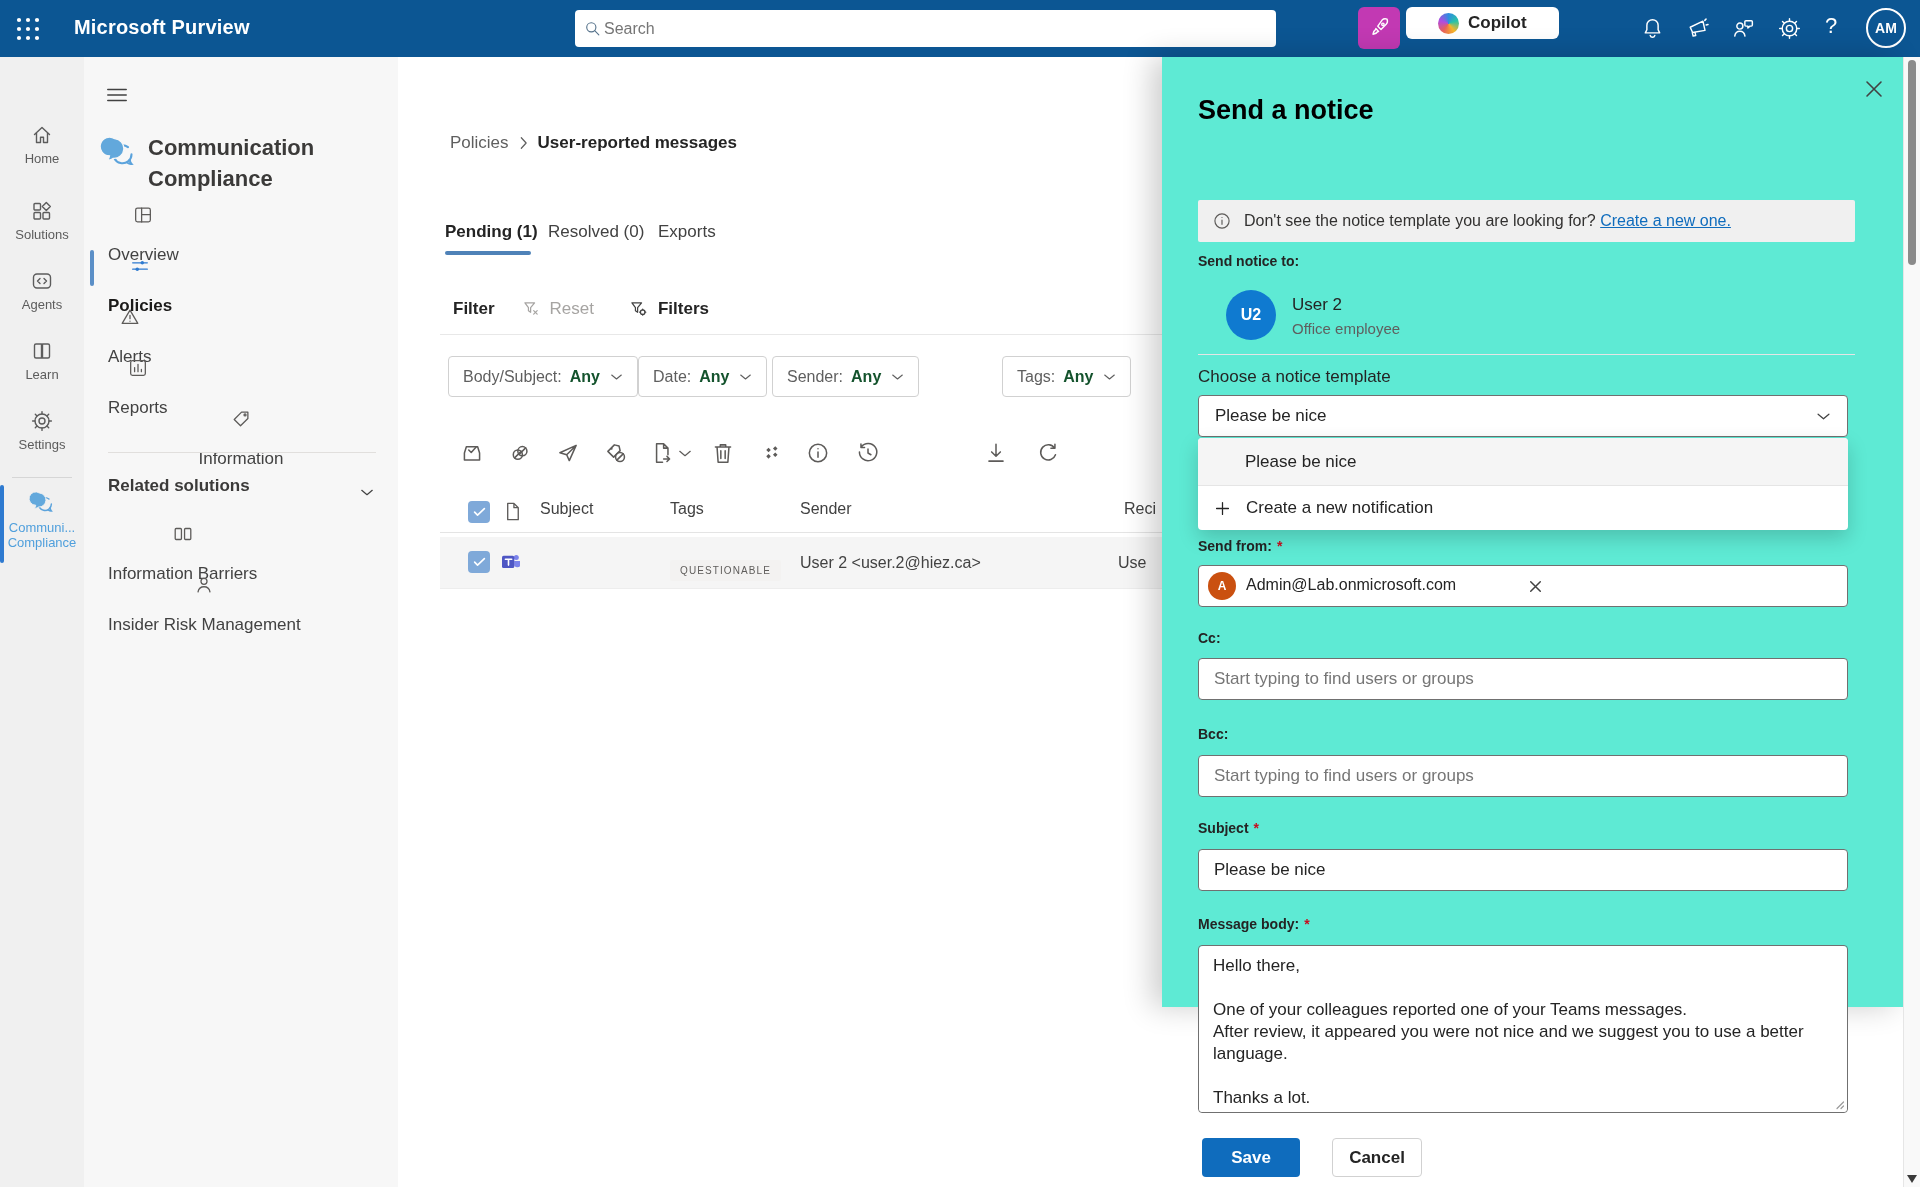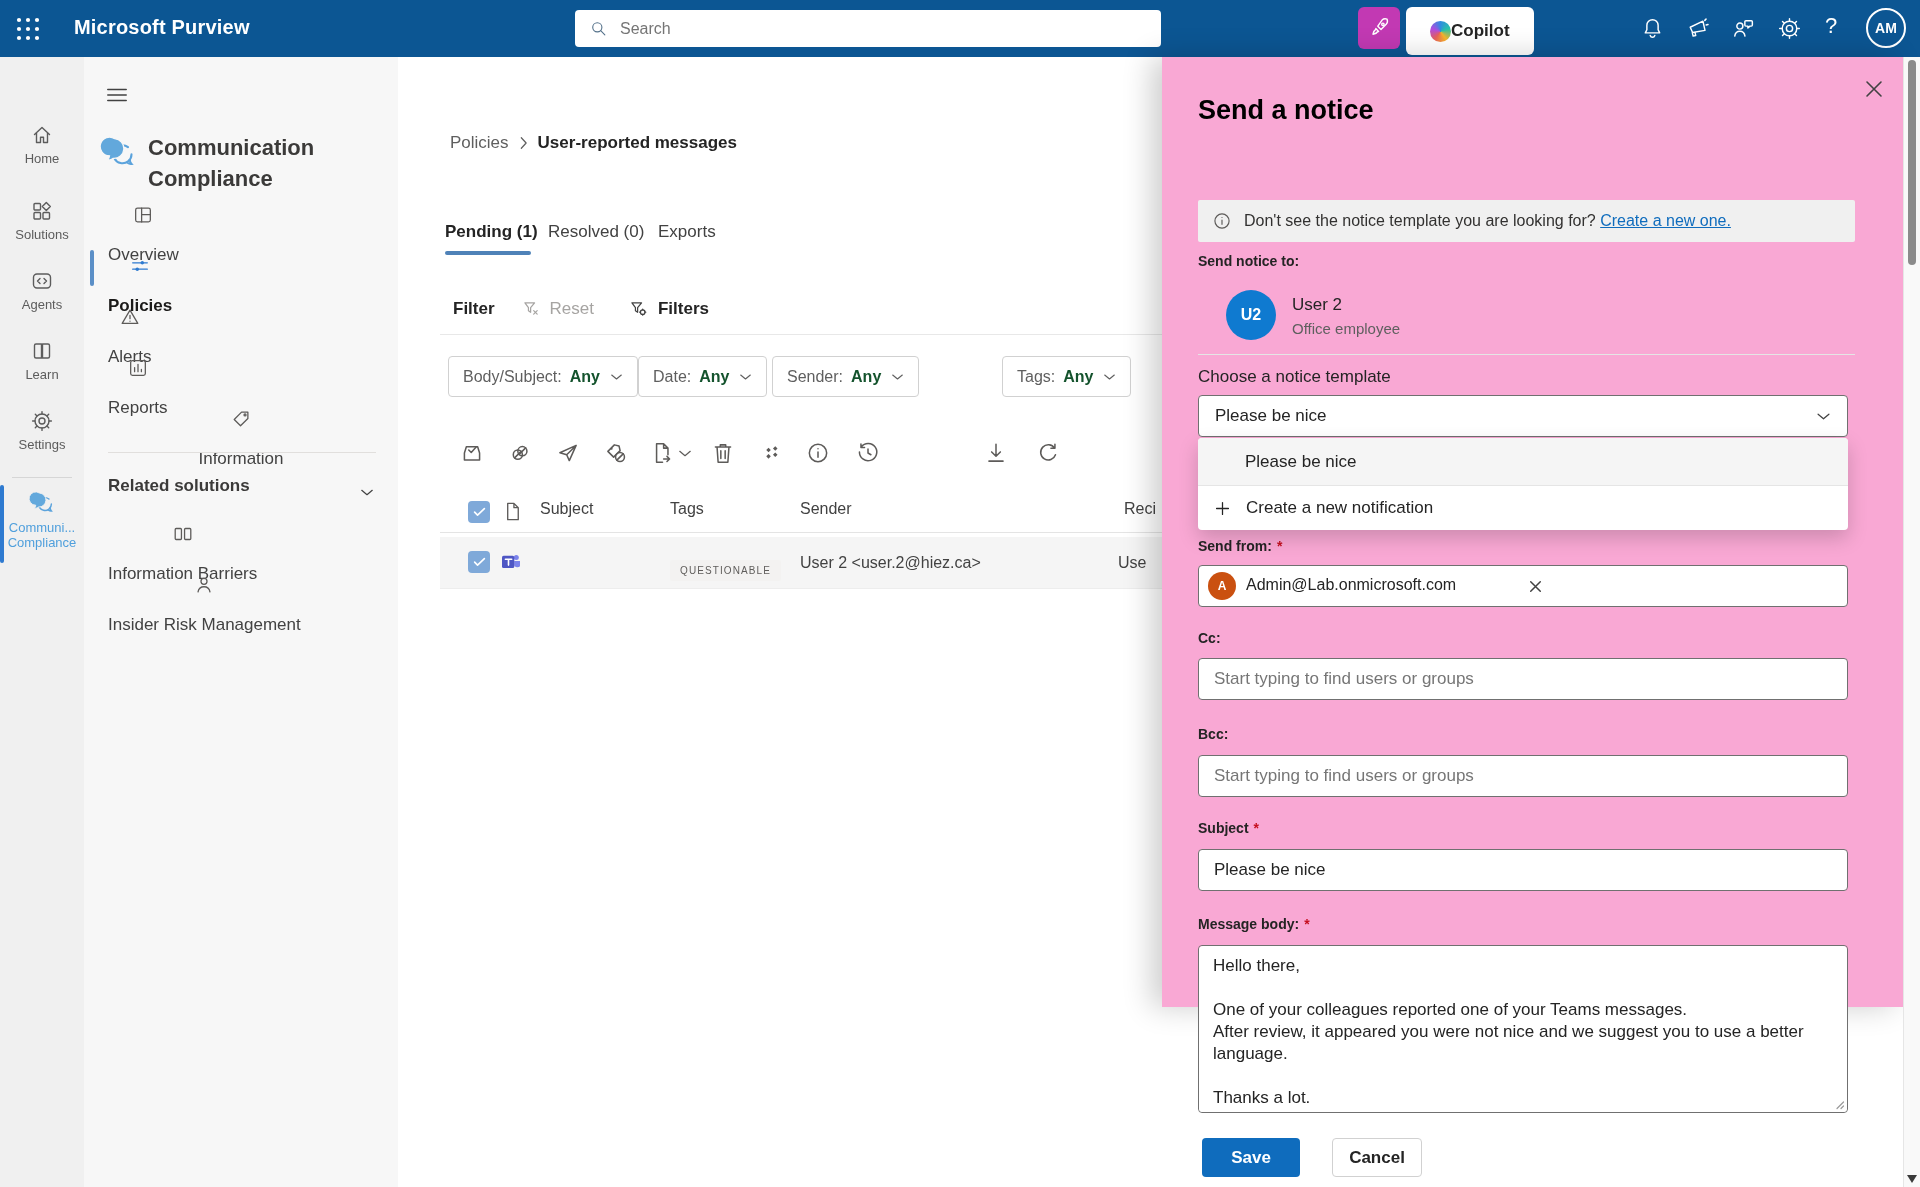--- a/index.html
+++ b/index.html
@@ -6,27 +6,27 @@
   .stage{position:relative;width:1920px;height:1187px;overflow:hidden;
          font-family:"Liberation Sans",sans-serif;color:#242424;background:#fff;}
   .abs{position:absolute;}
   svg{display:block;}
   .ic{stroke:currentColor;fill:none;stroke-width:1.4;stroke-linecap:round;stroke-linejoin:round;}
 
   
   .topbar{left:0;top:0;width:1920px;height:57px;background:#0c5693;color:#fff;}
   .waffle{left:14px;top:15px;width:28px;height:28px;cursor:pointer;}
   .apptitle{left:74px;top:16px;font-size:20px;font-weight:700;letter-spacing:.2px;}
-  .search{left:575px;top:10px;width:586px;height:37px;background:#fff;border-radius:4px;
-          display:flex;align-items:center;gap:10px;padding:0 14px;box-sizing:border-box;color:#54718a;}
+  .search{left:575px;top:10px;width:701px;height:37px;background:#fff;border-radius:4px;
+          display:flex;align-items:center;padding:0 8px;box-sizing:border-box;color:#54718a;}
   .search input{border:0;outline:none;font-size:16px;font-family:inherit;color:#333;width:100%;background:transparent;}
   .rocketbtn{left:1358px;top:7px;width:42px;height:42px;border-radius:6px;background:#c239b3;
              display:flex;align-items:center;justify-content:center;cursor:pointer;color:#fff;}
-  .copilotbtn{left:1406px;top:7px;height:48px;padding:0 24px;background:#fff;border-radius:6px;
-              display:flex;align-items:center;cursor:pointer;color:#242424;font-weight:700;font-size:17px;}
+  .copilotbtn{left:1406px;top:7px;height:32px;padding:0 32px;background:#fff;border-radius:6px;
+              display:flex;align-items:center;gap:9px;cursor:pointer;color:#242424;font-weight:700;font-size:17px;}
   .cpicon{width:21px;height:21px;border-radius:50%;
           background:conic-gradient(#2e8de0,#29c3a8,#f7b529,#e8615a,#b04ce0,#2e8de0);}
   .tbic{top:16px;width:25px;height:25px;color:#fff;cursor:pointer;}
   .helpq{left:1825px;top:13px;font-size:22px;font-weight:400;cursor:pointer;}
   .avatar{left:1866px;top:8px;width:40px;height:40px;border-radius:50%;border:2px solid #fff;
           box-sizing:border-box;display:flex;align-items:center;justify-content:center;
           font-size:14px;font-weight:700;cursor:pointer;background:#0c5693;}
 
   
   .rail{left:0;top:57px;width:84px;height:1130px;background:#f0f0f0;}
@@ -70,21 +70,21 @@
   .hdrdiv{position:absolute;left:42px;top:475px;width:1480px;border-top:1px solid #e4e4e4;}
   .trow{position:absolute;left:42px;top:480px;width:1480px;height:51px;background:#f5f5f5;cursor:pointer;}
   .rowdiv{position:absolute;left:42px;top:531px;width:1480px;border-top:1px solid #ededed;}
   .cbx{position:absolute;width:22px;height:22px;border-radius:4px;background:#7fa9d9;
        display:flex;align-items:center;justify-content:center;cursor:pointer;}
   .tagchip{position:absolute;background:#f3f2f1;border-radius:2px;padding:5px 10px;font-size:10px;
            letter-spacing:1.1px;color:#5f5d5b;font-weight:500;margin-top:8px;}
   .cliptxt{position:absolute;overflow:hidden;white-space:nowrap;font-size:16px;color:#424242;}
 
   
-  .panel{left:1162px;top:57px;width:741px;height:950px;background:#f9a8d4;
+  .panel{left:1162px;top:57px;width:741px;height:950px;background:#5eead4;
          box-shadow:-10px 0 28px rgba(0,0,0,.20);}
   .pclose{position:absolute;left:700px;top:20px;width:24px;height:24px;color:#424242;cursor:pointer;}
   .ptitle{position:absolute;left:36px;top:38px;font-size:27px;font-weight:700;color:#000;}
   .pdesc{position:absolute;left:36px;top:102px;font-size:17px;color:#242424;}
   .pinfo{position:absolute;left:36px;top:143px;width:657px;height:42px;background:#f0f0f0;border-radius:2px;
          display:flex;align-items:center;gap:12px;padding:0 14px;box-sizing:border-box;font-size:16px;color:#323130;}
   .pinfo a{color:#0f6cbd;text-decoration:underline;cursor:pointer;}
   .plabel{position:absolute;left:36px;font-size:14px;font-weight:600;color:#242424;}
   .req{color:#c50f1f;margin-left:5px;font-weight:600;}
   .pavatar{position:absolute;left:64px;top:233px;width:50px;height:50px;border-radius:50%;background:#0f7ad0;

